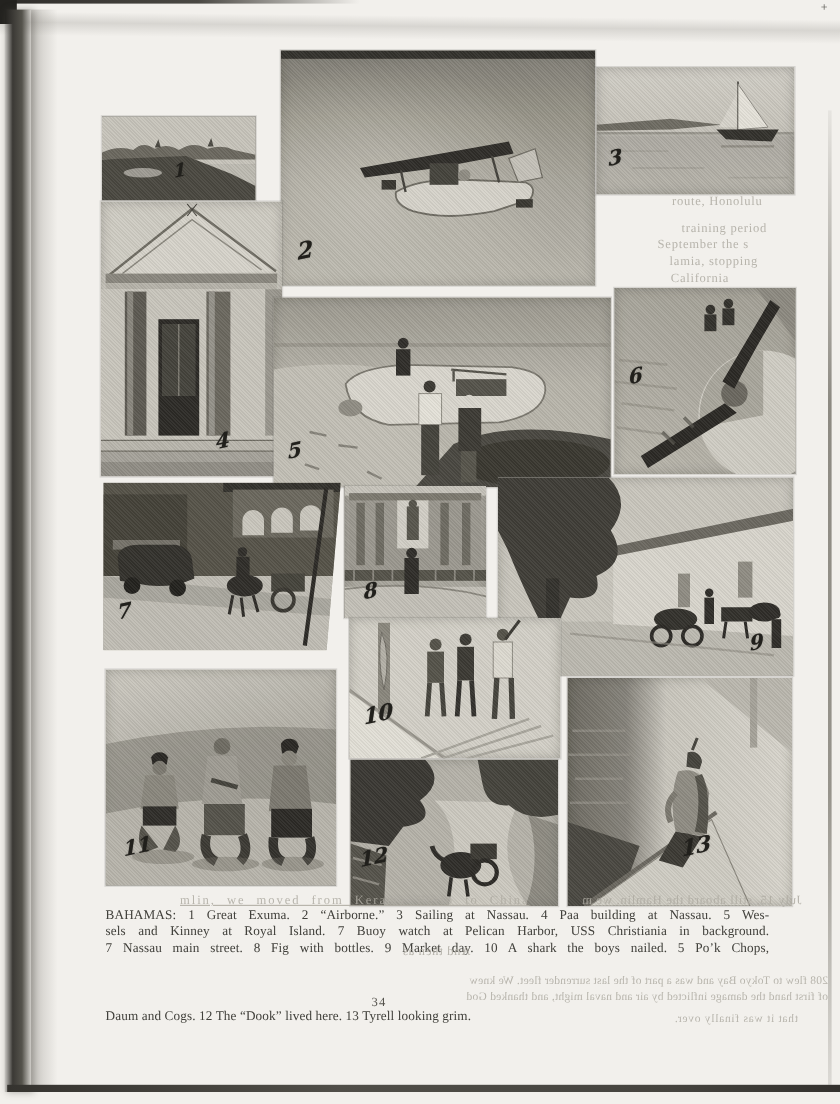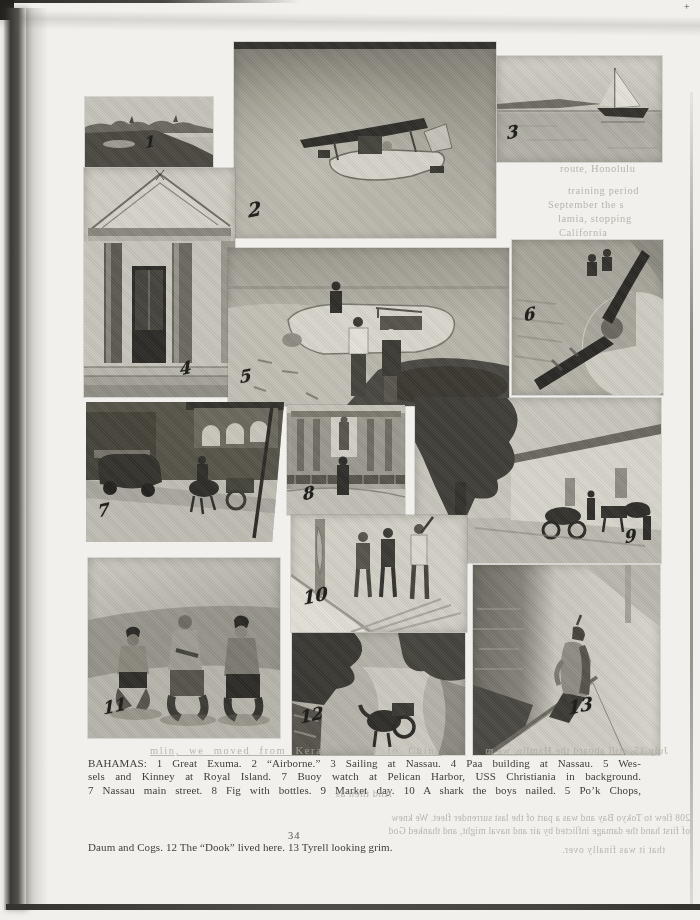--- a/index.html
+++ b/index.html
@@ -29,21 +29,21 @@
     background:repeating-linear-gradient(45deg,rgba(255,255,255,.05) 0 1px,rgba(0,0,0,.05) 1px 2px);}
   .photo svg{position:absolute;inset:0;width:100%;height:100%;display:block;}
   .num{position:absolute;z-index:5;font-family:"DejaVu Serif",serif;font-style:italic;
     color:#21201c;font-size:15px;font-weight:700;transform:rotate(-12deg) skewX(-10deg);
     text-shadow:0 0 1px rgba(33,32,28,.6);}
   
   #caption{position:absolute;left:88px;top:757px;width:553px;color:#41403b;
     font-size:11px;line-height:13.4px;letter-spacing:.1px;}
   .cap-line{text-align:justify;text-align-last:justify;white-space:normal;}
   .cap-end{text-align-last:left;margin-top:44px;}
-  #pageno{position:absolute;left:288px;top:830px;width:34px;text-align:left;
+  #pageno{position:absolute;left:288px;top:830px;width:34px;text-align:right;
     color:#55534d;font-size:10.5px;letter-spacing:1px;}
   
   .ghost{position:absolute;color:#aeaba2;font-size:10.5px;line-height:14px;
     letter-spacing:.6px;opacity:.85;white-space:nowrap;}
   .mirror{transform:scaleX(-1);}
   .stretch{letter-spacing:1.6px;word-spacing:5px;text-decoration:underline;}
 </style>
 </head>
 <body>
 

